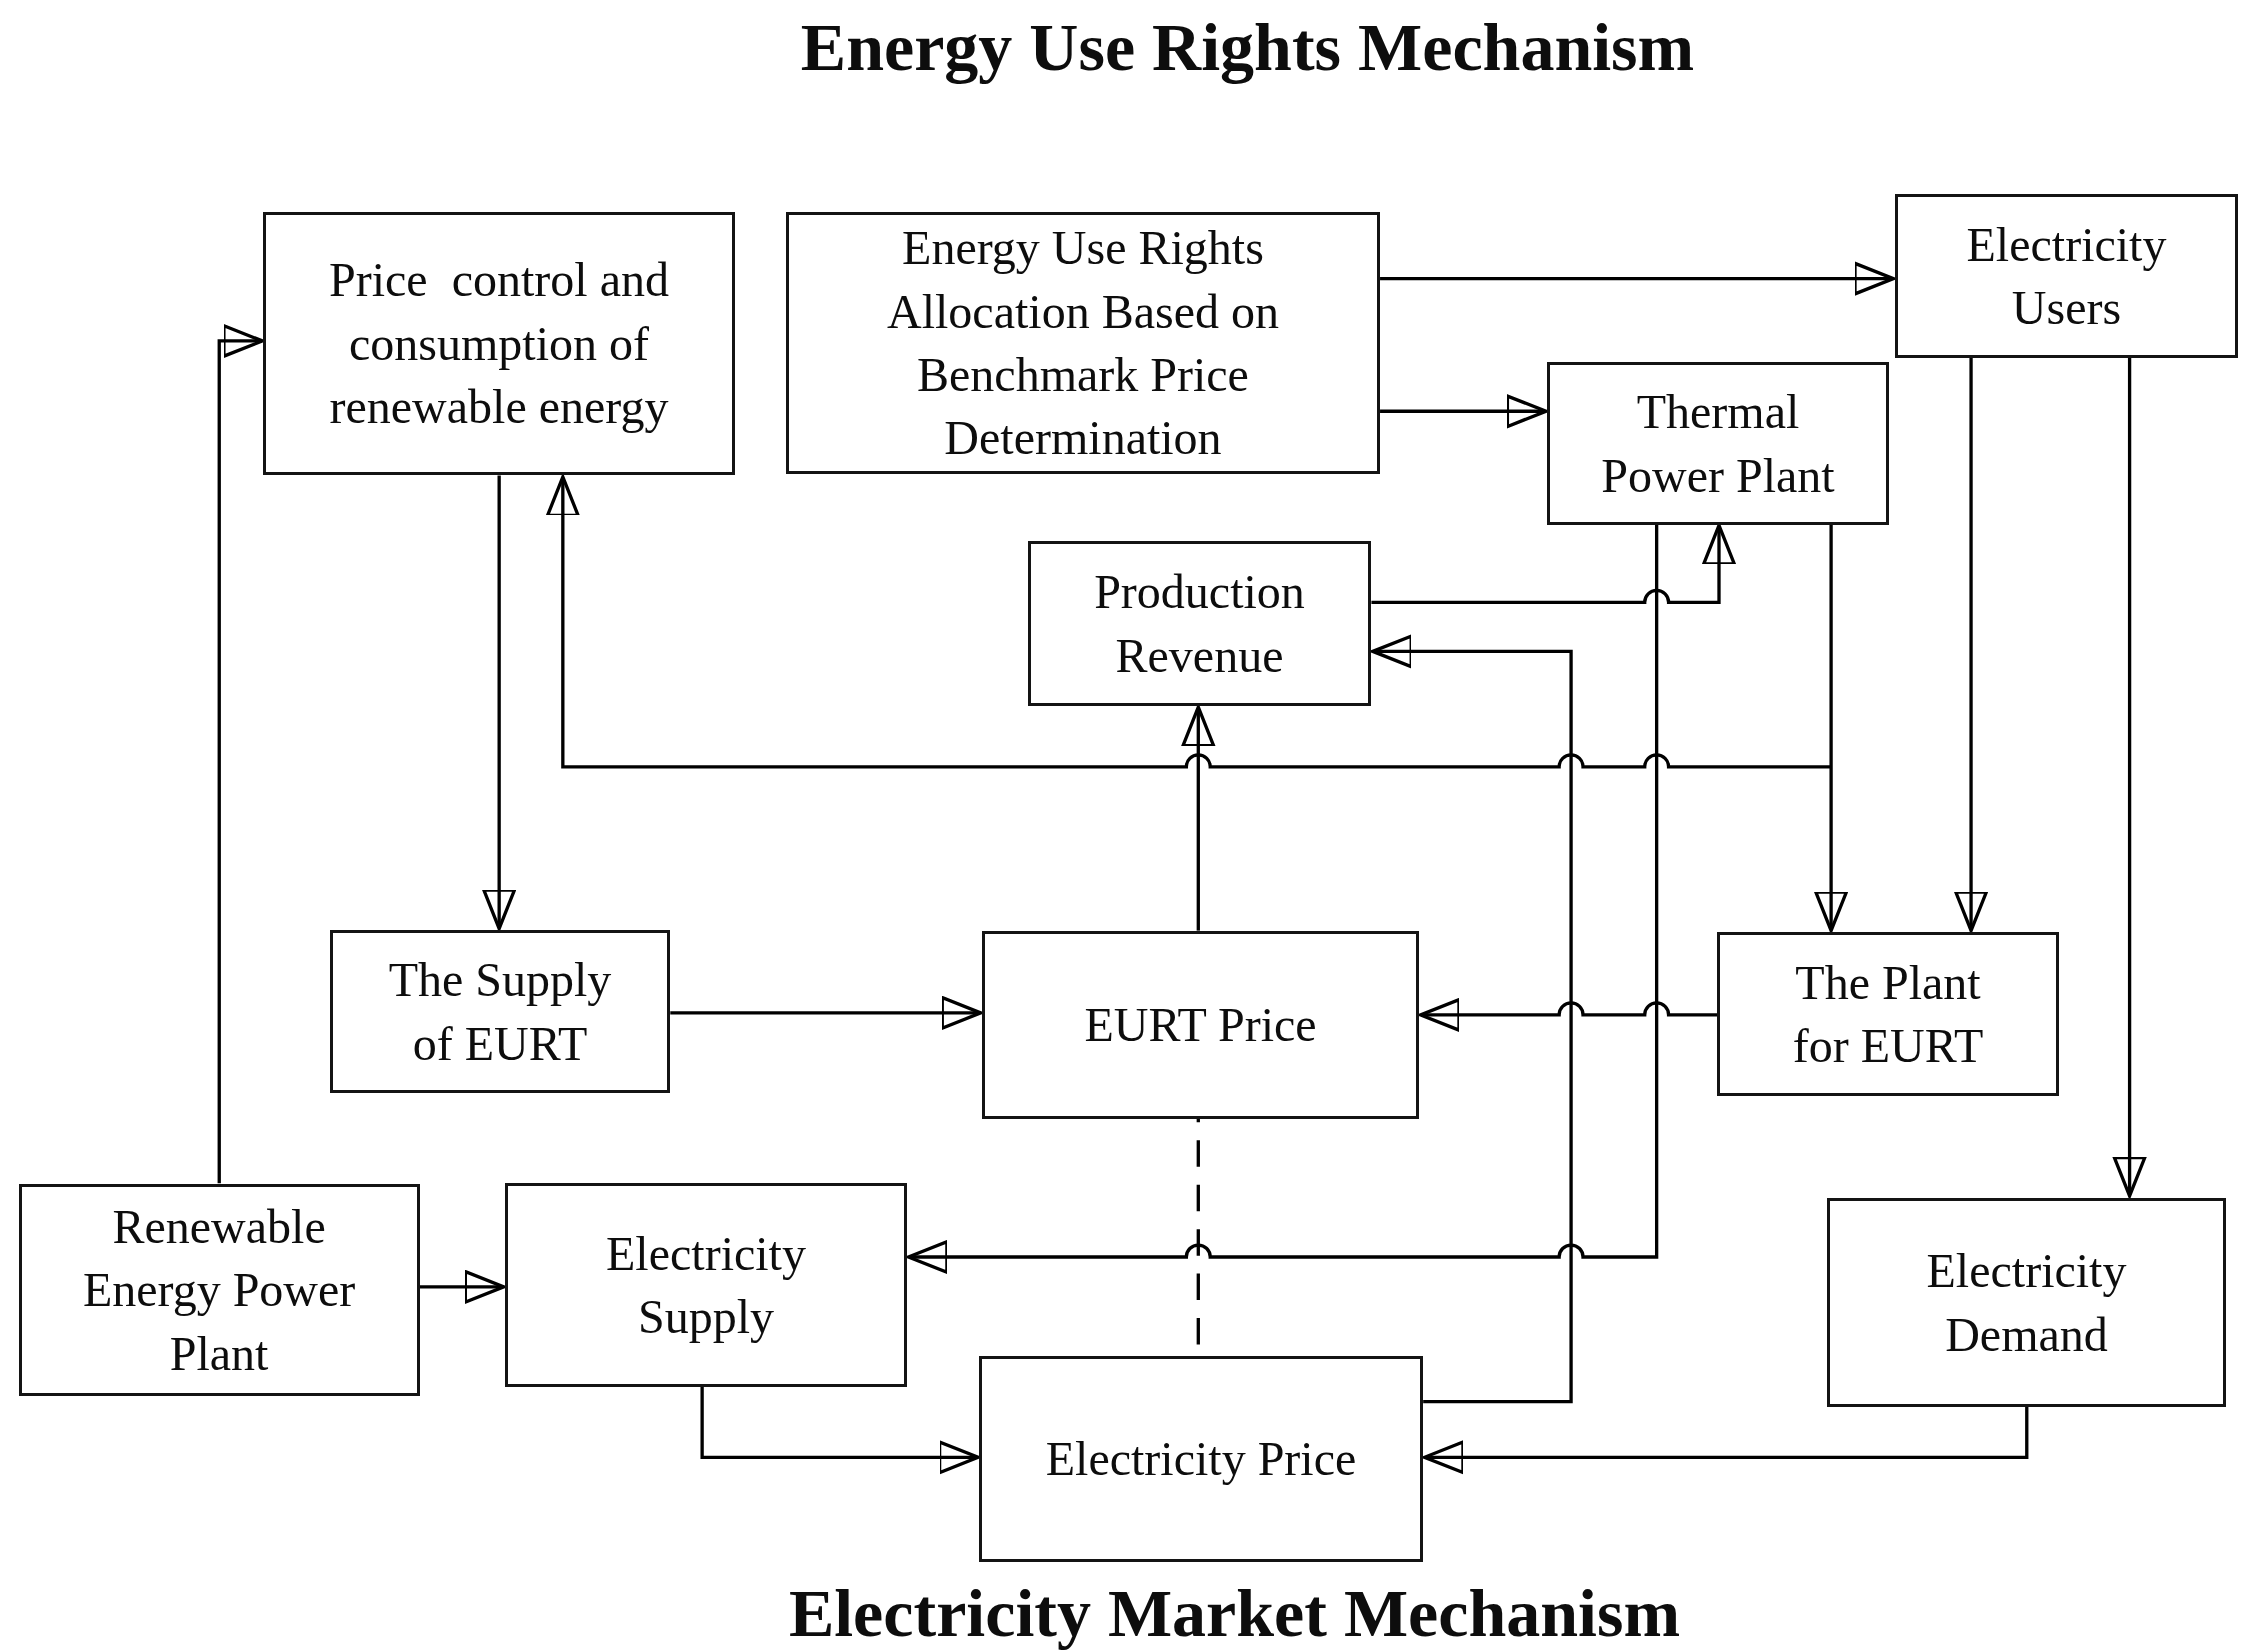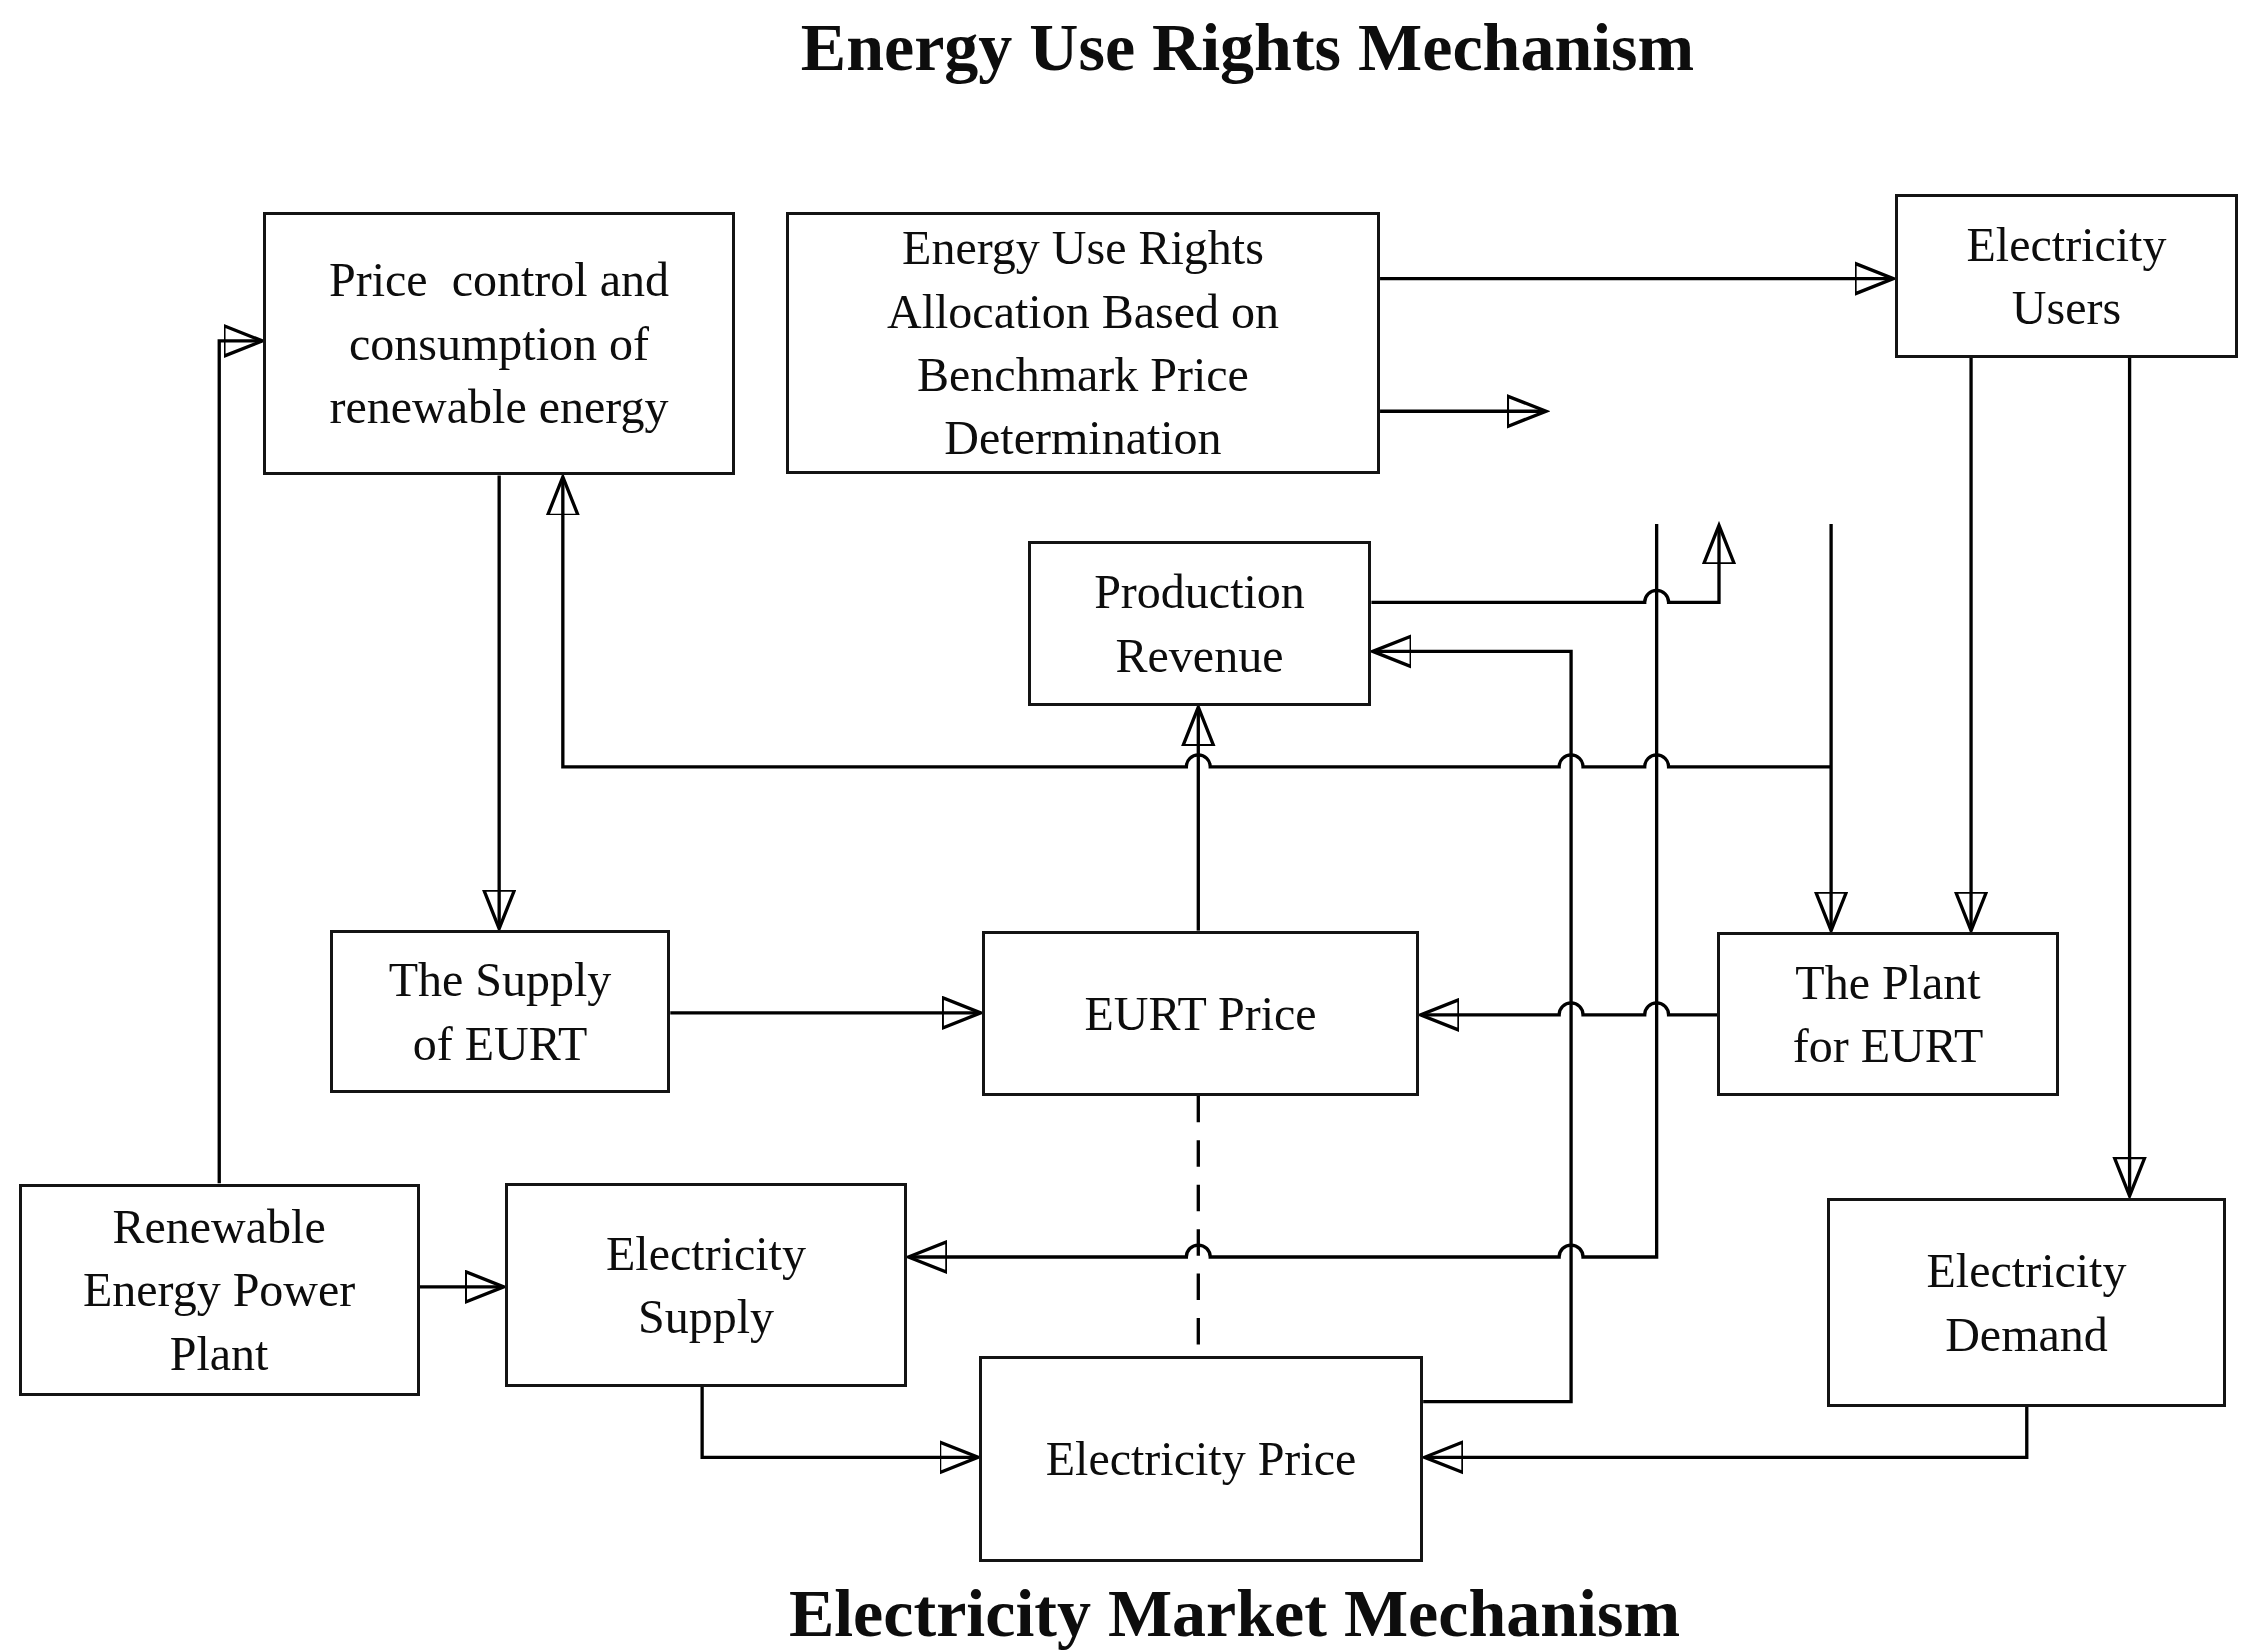--- a/index.html
+++ b/index.html
@@ -114,32 +114,36 @@
 Allocation Based on
 Benchmark Price
 Determination</span>
   </div>
 
   <div class="node" style="left:1895px; top:194px; width:343px; height:164px;">
     <span>Electricity
 Users</span>
   </div>
 
+  <div class="node" style="left:1547px; top:362px; width:342px; height:163px;">
+    <span>Thermal
+Power Plant</span>
+  </div>
 
   <div class="node" style="left:330px; top:930px; width:340px; height:163px;">
     <span>The Supply
 of EURT</span>
   </div>
 
   <div class="node" style="left:1028px; top:541px; width:343px; height:165px;">
     <span>Production
 Revenue</span>
   </div>
 
-  <div class="node" style="left:982px; top:931px; width:437px; height:165px;">
+  <div class="node" style="left:982px; top:931px; width:437px; height:188px;">
     <span>EURT Price</span>
   </div>
 
   <div class="node" style="left:1717px; top:932px; width:342px; height:164px;">
     <span>The Plant
 for EURT</span>
   </div>
 
   <div class="node" style="left:18.6px; top:1184px; width:401px; height:212px;">
     <span>Renewable

